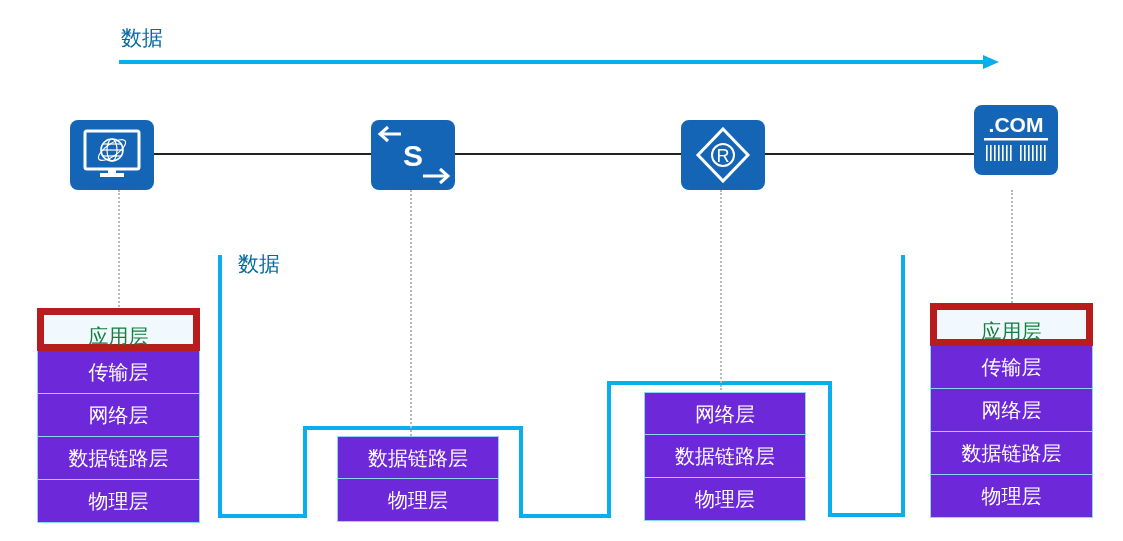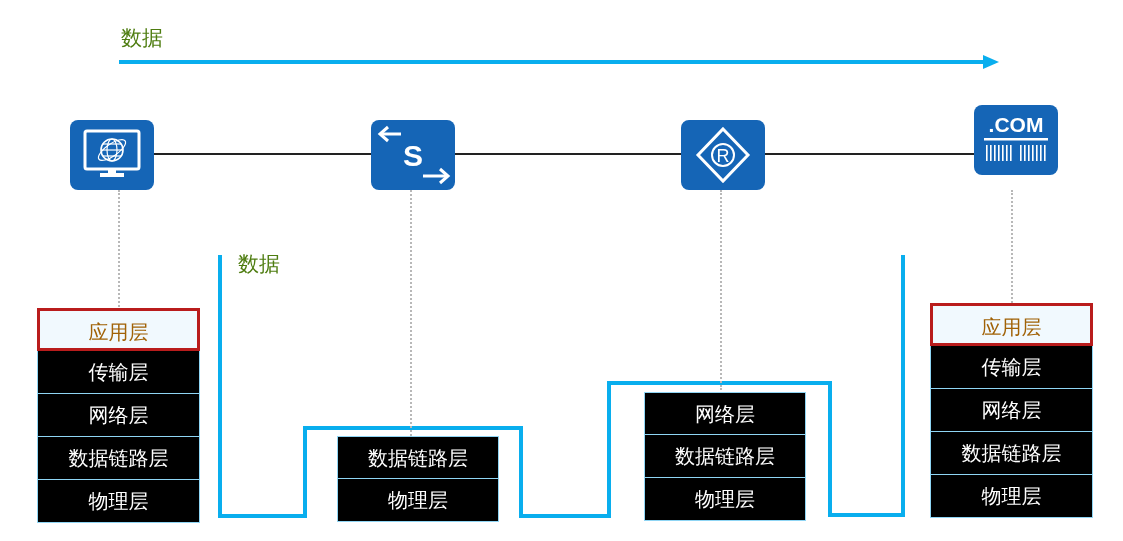--- a/index.html
+++ b/index.html
@@ -1,28 +1,28 @@
 <!DOCTYPE html>
 <html><head>
 <meta charset="utf-8">
 <style>
   html, body { margin:0; padding:0; background:#ffffff; }
   body { width:1123px; height:541px; position:relative; overflow:hidden;
          font-family:"DejaVu Sans", "Liberation Sans", sans-serif; }
   .abs { position:absolute; }
-  .title { color:#4d7c0f; font-size:21px; }
+  .title { color:#0369a1; font-size:21px; }
   .device { position:absolute; width:84px; height:70px; background:#1565b6;
             border-radius:8px; }
   .device svg { position:absolute; left:0; top:0; }
   .stack { position:absolute; box-sizing:border-box; }
   .layer { box-sizing:border-box; height:43px; line-height:42px; text-align:center;
-           font-size:20px; color:#ffffff; background:#000000;
+           font-size:20px; color:#ffffff; background:#6d28d9;
            border:1px solid #8fd5f4; border-top:none; }
   .layer.first { border-top:1px solid #8fd5f4; }
-  .layer.app { background:#f1f9fe; color:#a16207; border:3px solid #b91c1c; }
+  .layer.app { background:#f1f9fe; color:#15803d; border:7px solid #b91c1c; }
   .dotted { position:absolute; width:0; border-left:2px dotted #b8b8b8; }
 </style>
 </head>
 <body>
 
 <div class="abs title" style="left:121px;top:24px;">数据</div>
 <svg class="abs" style="left:0;top:0;" width="1123" height="541">
   <line x1="119" y1="62" x2="985" y2="62" stroke="#09aeee" stroke-width="4"></line>
   <polygon points="983,55 999,62 983,69" fill="#09aeee"></polygon>
 

